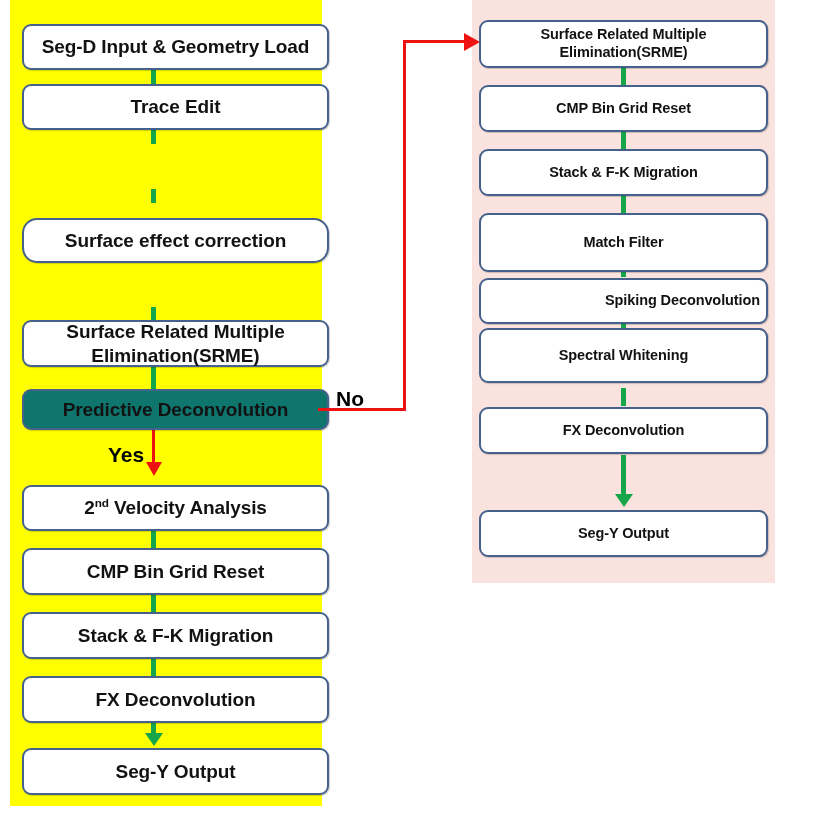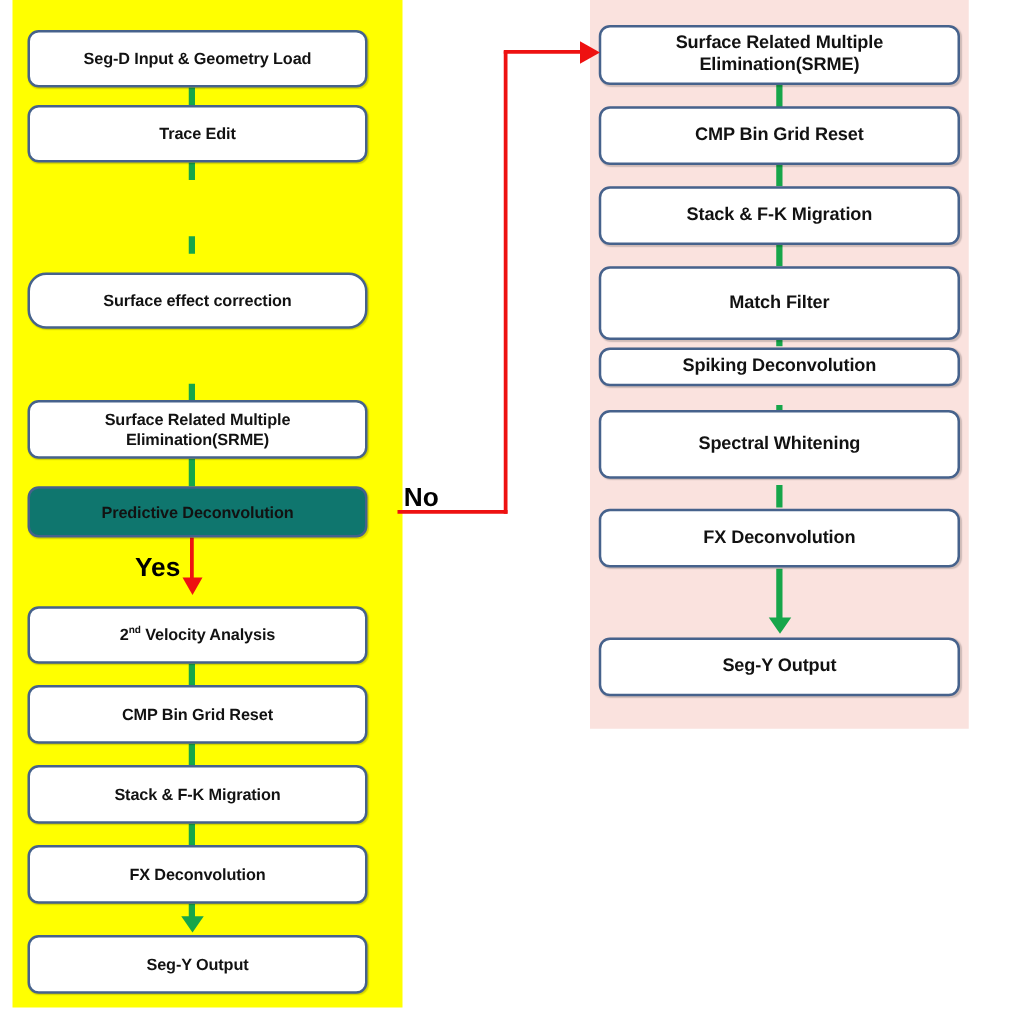--- a/index.html
+++ b/index.html
@@ -64,22 +64,22 @@
   }
   .box sup {
     font-size: 0.62em;
     vertical-align: super;
     line-height: 0;
   }
 
   
   #left-panel .box {
     left: 12px;
-    width: 272px;
-    font-size: 13px;
+    width: 307px;
+    font-size: 19px;
   }
   
   #right-panel .box {
     left: 7px;
     width: 289px;
     font-size: 14.5px;
   }
 
   
   .conn-green {
@@ -122,21 +122,21 @@
 
   
   .branch-label {
     position: absolute;
     font-weight: bold;
     color: #000000;
     font-size: 21px;
     white-space: nowrap;
   }
   #label-yes { left: 108px; top: 443px; }
-  #label-no  { left: 323px; top: 387px; }
+  #label-no  { left: 336px; top: 387px; }
 </style>
 </head>
 <body>
 
 <div id="canvas">
 
   <div class="panel" id="left-panel">
 
     <div class="conn-green" style="left:141px; top:70px; height:14px;"></div>
     <div class="conn-green" style="left:141px; top:130px; height:14px;"></div>
@@ -217,21 +217,21 @@
     </div>
 
     <div class="box" style="top:149px; height:47px;">
       <span class="label">Stack &amp; F-K Migration</span>
     </div>
 
     <div class="box" style="top:213px; height:59px;">
       <span class="label">Match Filter</span>
     </div>
 
-    <div class="box" style="top:278px; height:31px;">
+    <div class="box" style="top:278px; height:46px;justify-content:flex-end;">
       <span class="label">Spiking Deconvolution</span>
     </div>
 
     <div class="box" style="top:328px; height:55px;">
       <span class="label">Spectral Whitening</span>
     </div>
 
     <div class="box" style="top:407px; height:47px;">
       <span class="label">FX Deconvolution</span>
     </div>

